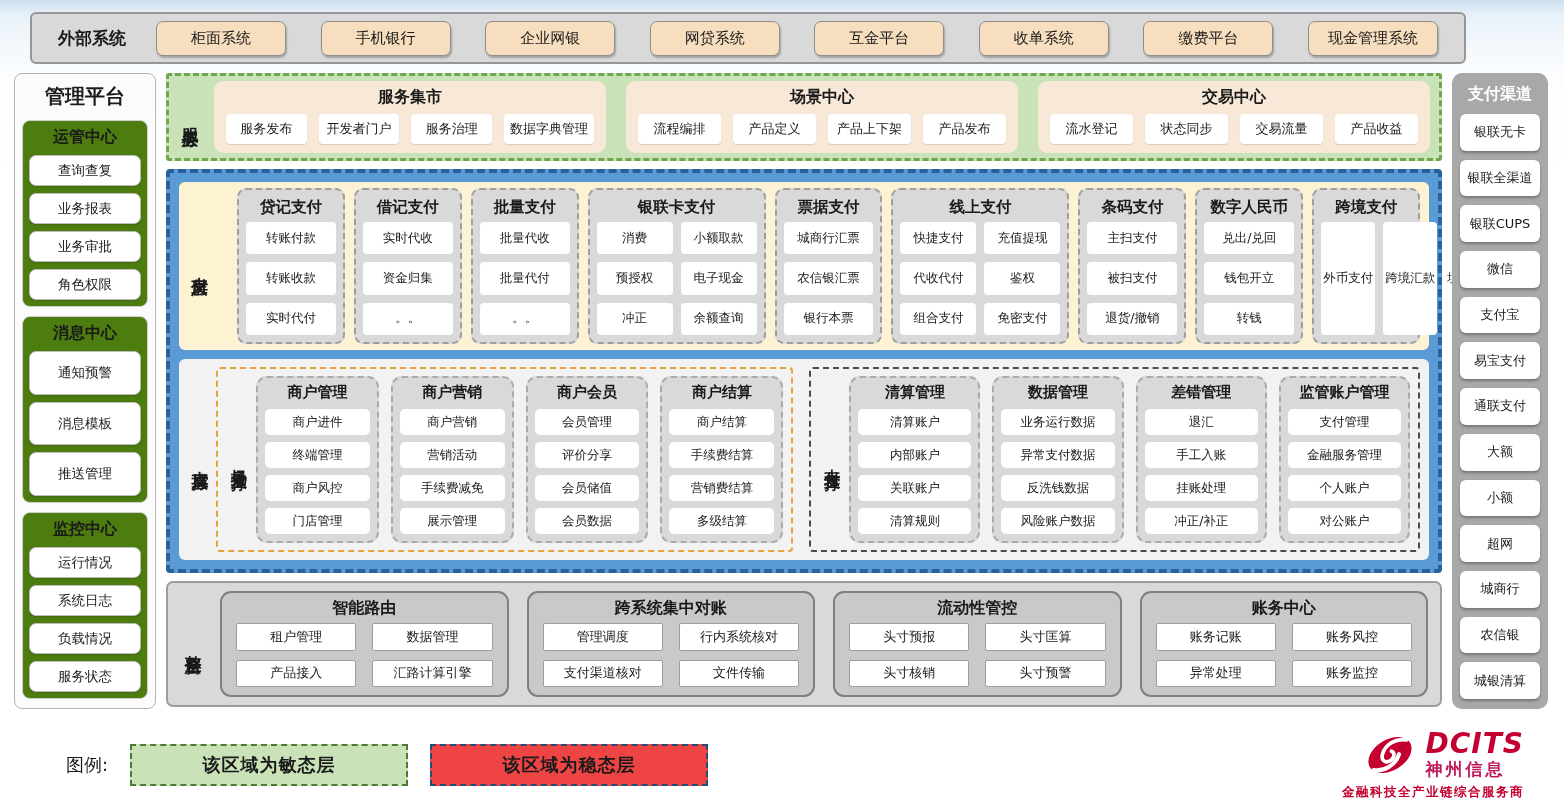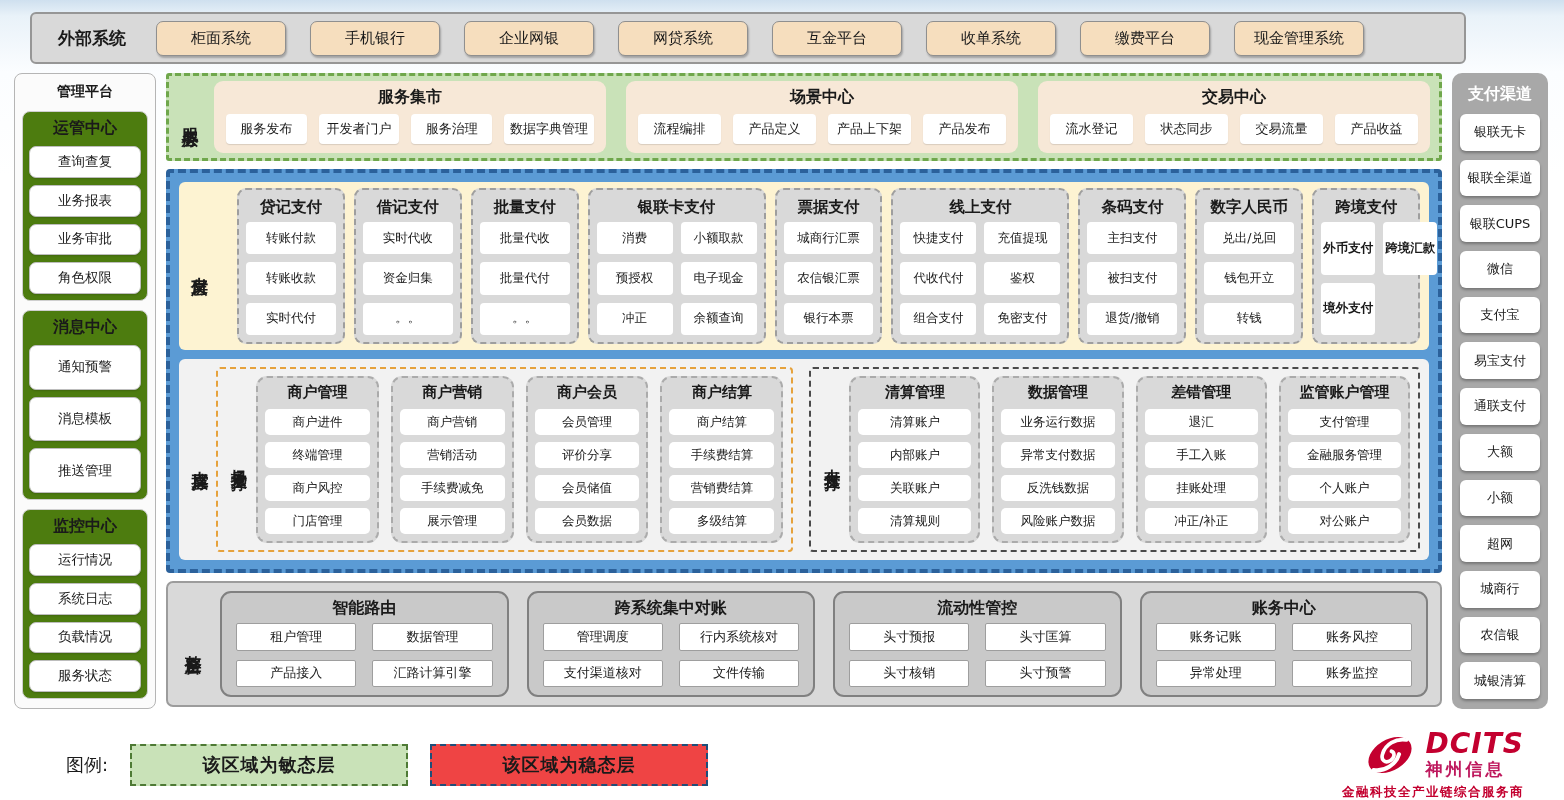--- a/index.html
+++ b/index.html
@@ -7,32 +7,32 @@
   body{
     font-family:"DejaVu Sans","Liberation Sans",sans-serif;color:#1a1a1a;
     background:linear-gradient(180deg,#cfe0ef 0%,#e9f2f9 2%,#fbfdff 9%,#ffffff 22%);
   }
   .page{width:100%;height:100%;padding:8px 12px 0}
 
   
   .ext-bar{display:flex;align-items:center;height:52px;background:#d9d9d9;
     border:2px solid #969696;border-radius:6px;padding:0 26px;margin:4px 86px 9px 18px}
   .ext-label{font-weight:bold;font-size:17px;white-space:nowrap;margin-right:30px}
-  .ext-buttons{flex:1;display:flex;justify-content:flex-start;gap:24px}
+  .ext-buttons{flex:1;display:flex;justify-content:space-between;gap:12px}
   .ext-btn{background:#f6debe;border:1.5px solid #8f8f8f;border-radius:7px;
     font-size:15px;padding:7px 0;flex:1;max-width:130px;text-align:center;
     box-shadow:1px 2px 2px rgba(0,0,0,.25);white-space:nowrap}
 
   
   .main-row{display:flex;gap:10px;height:636px;margin:0 4px 0 2px}
 
   
   .mgmt{width:142px;background:#fbfbfb;border:1.5px solid #b5b5b5;border-radius:8px;
     padding:7px 7px 9px;display:flex;flex-direction:column;gap:9px}
-  .mgmt-title{text-align:center;font-weight:bold;font-size:14px;padding:2px 0 1px}
+  .mgmt-title{text-align:center;font-weight:bold;font-size:20px;padding:2px 0 1px}
   .mgmt-sec{background:#4d7c0f;border:1px solid #cfcfcf;border-radius:8px;
     padding:6px;display:flex;flex-direction:column;gap:7px;flex:1}
   .mgmt-sec-title{text-align:center;font-weight:bold;font-size:16px}
   .side-btn{background:#fff;border:1px solid #bdbdbd;border-radius:7px;font-size:13.5px;
     box-shadow:0 1px 2px rgba(0,0,0,.18);flex:1;display:flex;align-items:center;justify-content:center}
 
   .center{flex:1;display:flex;flex-direction:column;min-width:0}
 
   .v-label{writing-mode:vertical-lr;text-orientation:upright;font-weight:bold;
     font-size:17px;letter-spacing:2px;display:flex;align-items:center;justify-content:center;line-height:1}
@@ -261,21 +261,21 @@
               <div class="pay-col" style="flex: 1 1 0%;">
                 <div class="pay-col-title">数字人民币</div>
                 <div class="pay-grid" style="grid-template-columns: repeat(1, 1fr);">
                   <div class="pay-btn">兑出/兑回</div>
                   <div class="pay-btn">钱包开立</div>
                   <div class="pay-btn">转钱</div>
                 </div>
               </div>
               <div class="pay-col" style="flex: 1 1 0%;">
                 <div class="pay-col-title">跨境支付</div>
-                <div class="pay-grid" style="grid-template-columns: repeat(2, 1fr); font-weight: bold;">
+                <div class="pay-grid" style="grid-template-columns: repeat(3, 1fr);">
                   <div class="pay-btn">外币支付</div>
                   <div class="pay-btn">跨境汇款</div>
                   <div class="pay-btn">境外支付</div>
                 </div>
               </div>
             </div>
         </div>
         <div class="support-panel">
           <div class="v-label support-label">支撑层</div>
           <div class="support-zones" id="support-zones">

